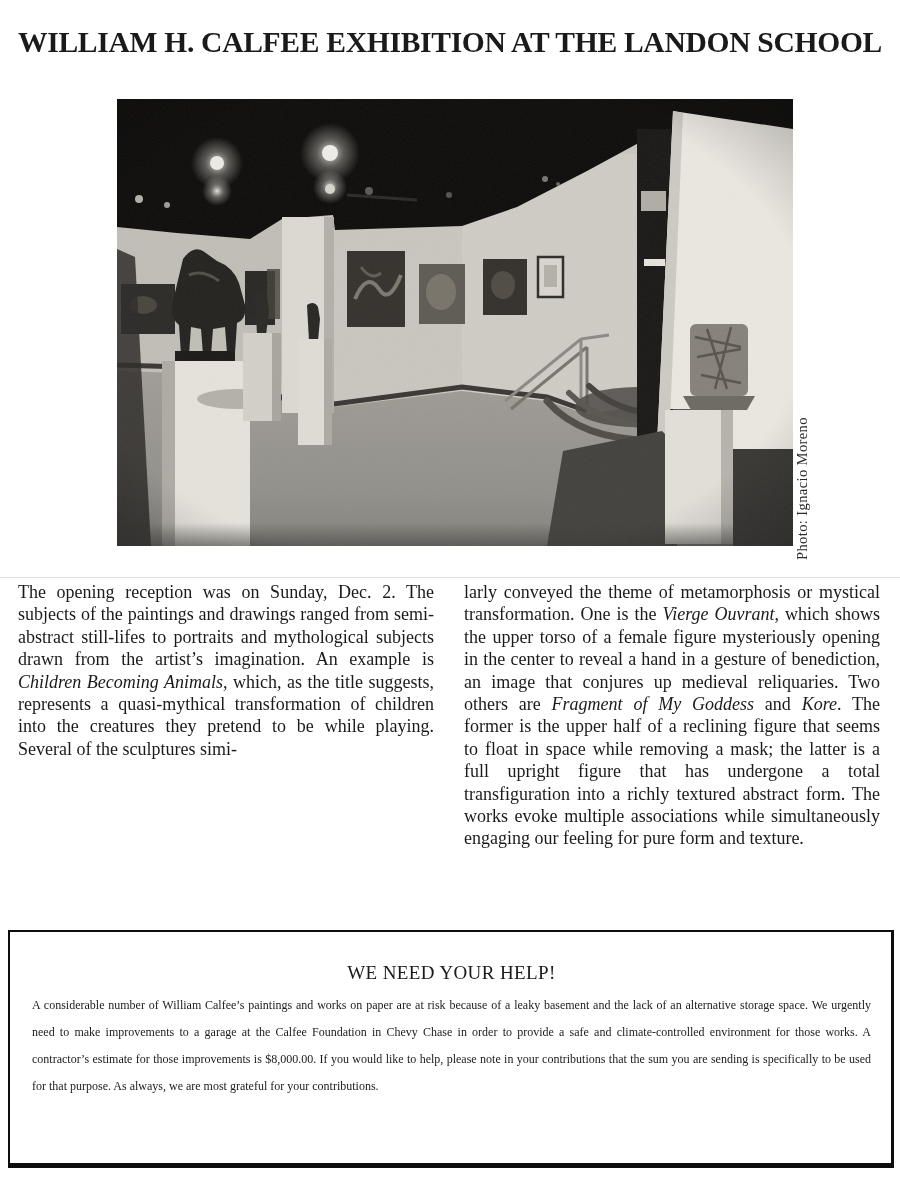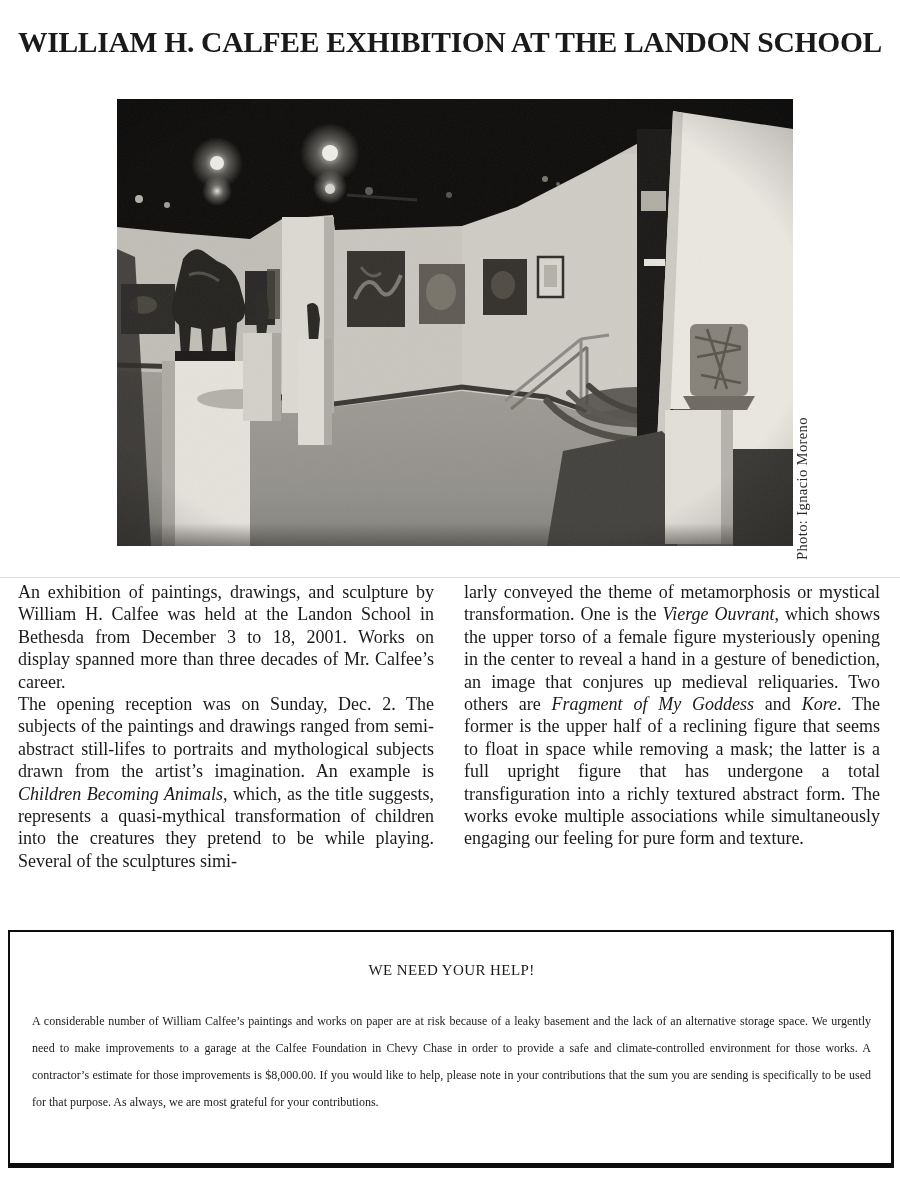--- a/index.html
+++ b/index.html
@@ -15,21 +15,21 @@
                 writing-mode:vertical-rl;transform:rotate(180deg);
                 font-size:14.5px;letter-spacing:0.4px;color:#2a2a2a;white-space:nowrap;}
   .col-rule{position:absolute;left:0;top:577px;width:900px;height:1px;background:#e2e1df;}
   .columns{position:absolute;left:18px;top:581px;width:862px;display:flex;gap:30px;}
   .col{width:416px;font-size:18px;line-height:22.4px;text-align:justify;}
   .col p{margin:0;}
   .col i{}
   .help-box{position:absolute;left:8px;top:930px;width:886px;height:238px;box-sizing:border-box;
             border:2px solid #0d0d0d;border-right-width:3px;border-bottom-width:5px;
             background:#ffffff;padding:30px 20px 0 22px;}
-  .help-heading{text-align:center;font-size:15px;letter-spacing:0.4px;margin-bottom:29px;}
+  .help-heading{text-align:center;font-size:19px;letter-spacing:0.4px;margin-bottom:8px;}
   .help-body{margin:0;font-size:12px;line-height:27px;text-align:justify;}
 </style>
 </head>
 <body>
 
 <div class="page">
 
   <h1 class="title">WILLIAM H. CALFEE EXHIBITION AT THE LANDON SCHOOL</h1>
 
   <div class="photo-wrap">
@@ -158,21 +158,20 @@
       <rect x="0" y="0" width="676" height="447" filter="url(#grain)" opacity="0.45" fill="none"></rect>
     </svg>
   </div>
 
   <div class="photo-credit">Photo: Ignacio Moreno</div>
 
   <div class="col-rule"></div>
 
   <div class="columns">
     <div class="col">
-      <p><span>An exhibition of paintings, drawings, and sculpture by William H. Calfee was held at the Landon School in Bethesda from December 3 to 18, 2001. Works on display spanned more than three decades of Mr. Calfee’s career.</span></p>
       <p><span>The opening reception was on Sunday, Dec. 2. The subjects of the paintings and drawings ranged from semi-abstract still-lifes to portraits and mythological subjects drawn from the artist’s imagination. An example is </span><i>Children Becoming Animals</i><span>, which, as the title suggests, represents a quasi-mythical transformation of children into the creatures they pretend to be while playing. Several of the sculptures simi-</span></p>
     </div>
     <div class="col">
       <p><span>larly conveyed the theme of metamorphosis or mystical transformation. One is the </span><i>Vierge Ouvrant</i><span>, which shows the upper torso of a female figure mysteriously opening in the center to reveal a hand in a gesture of benediction, an image that conjures up medieval reliquaries. Two others are </span><i>Fragment of My Goddess</i><span> and </span><i>Kore</i><span>. The former is the upper half of a reclining figure that seems to float in space while removing a mask; the latter is a full upright figure that has undergone a total transfiguration into a richly textured abstract form. The works evoke multiple associations while simultaneously engaging our feeling for pure form and texture.</span></p>
     </div>
   </div>
 
   <div class="help-box">
     <div class="help-heading">WE NEED YOUR HELP!</div>
     <p class="help-body">A considerable number of William Calfee’s paintings and works on paper are at risk because of a leaky basement and the lack of an alternative storage space. We urgently need to make improvements to a garage at the Calfee Foundation in Chevy Chase in order to provide a safe and climate-controlled environment for those works. A contractor’s estimate for those improvements is $8,000.00. If you would like to help, please note in your contributions that the sum you are sending is specifically to be used for that purpose. As always, we are most grateful for your contributions.</p>

